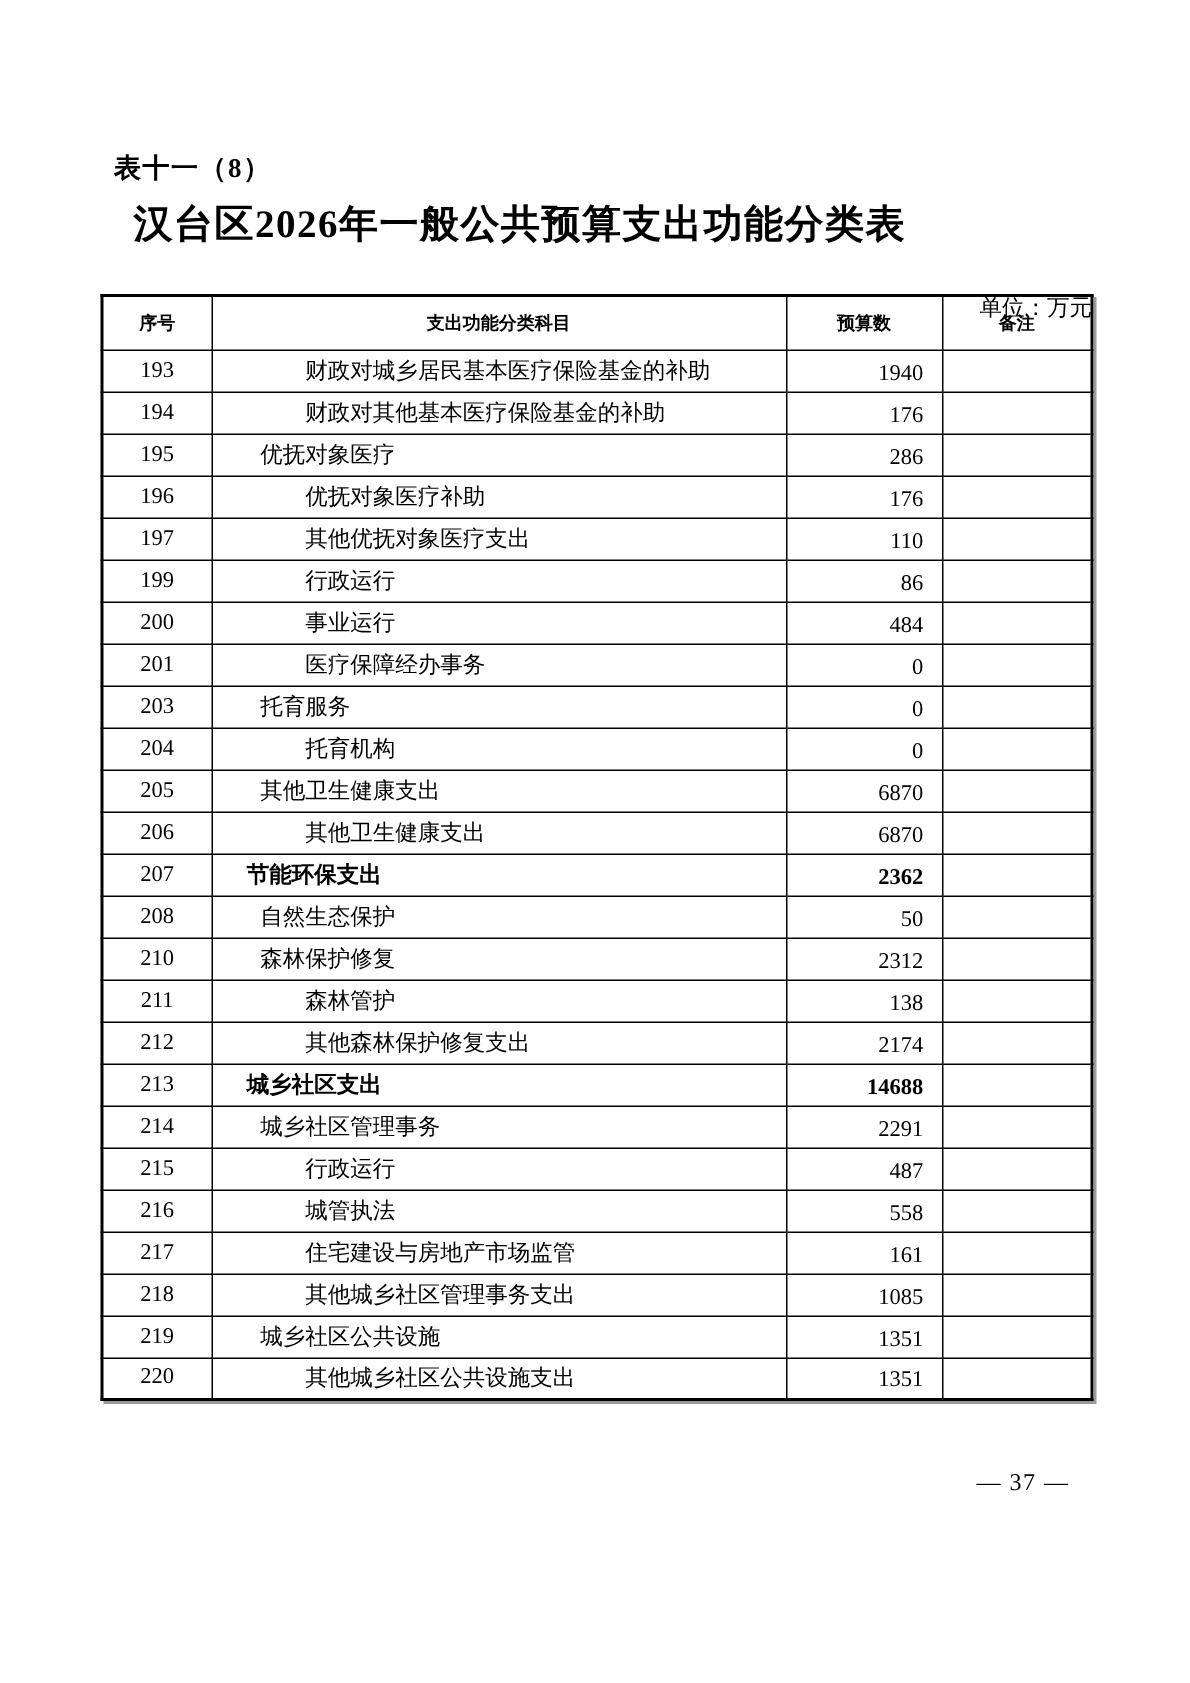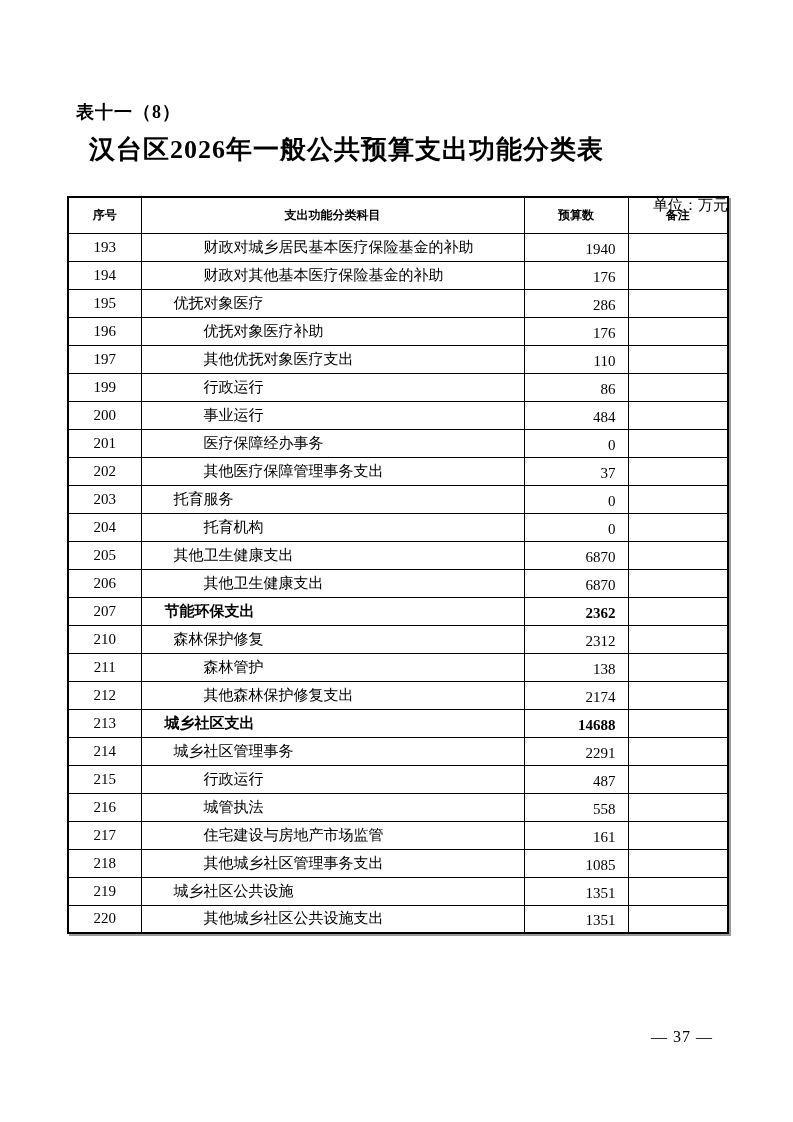--- a/index.html
+++ b/index.html
@@ -43,21 +43,21 @@
   }
   td { font-size:15px; vertical-align:middle; }
   td.c-no { text-align:center; }
   td.c-item { text-align:left; padding-left:23px; }
   td.c-item.lvl2 { padding-left:32px; }
   td.c-item.lvl3 { padding-left:62px; }
   td.c-budget { text-align:right; padding-right:12px; }
   td.c-budget span { position:relative; top:2px; display:inline-block; }
   tr.section td.c-item, tr.section td.c-budget { font-weight:bold; }
   .page-number {
-    position:absolute; top:1028px; right:80px;
+    position:absolute; top:980px; right:80px;
     font-size:16px; letter-spacing:1px;
   }
 </style>
 </head>
 <body>
 
 <div class="table-label">表十一（8）</div>
 
 <div class="doc-title">汉台区2026年一般公共预算支出功能分类表</div>
 
@@ -121,26 +121,20 @@
         <td class="c-budget"><span>484</span></td>
         <td class="c-note"></td>
       </tr>
       <tr>
         <td class="c-no">201</td>
         <td class="c-item lvl3">医疗保障经办事务</td>
         <td class="c-budget"><span>0</span></td>
         <td class="c-note"></td>
       </tr>
       <tr>
-        <td class="c-no">202</td>
-        <td class="c-item lvl3">其他医疗保障管理事务支出</td>
-        <td class="c-budget"><span>37</span></td>
-        <td class="c-note"></td>
-      </tr>
-      <tr>
         <td class="c-no">203</td>
         <td class="c-item lvl2">托育服务</td>
         <td class="c-budget"><span>0</span></td>
         <td class="c-note"></td>
       </tr>
       <tr>
         <td class="c-no">204</td>
         <td class="c-item lvl3">托育机构</td>
         <td class="c-budget"><span>0</span></td>
         <td class="c-note"></td>
@@ -157,20 +151,26 @@
         <td class="c-budget"><span>6870</span></td>
         <td class="c-note"></td>
       </tr>
       <tr class="section">
         <td class="c-no">207</td>
         <td class="c-item lvl1">节能环保支出</td>
         <td class="c-budget"><span>2362</span></td>
         <td class="c-note"></td>
       </tr>
       <tr>
+        <td class="c-no">208</td>
+        <td class="c-item lvl2">自然生态保护</td>
+        <td class="c-budget"><span>50</span></td>
+        <td class="c-note"></td>
+      </tr>
+      <tr>
         <td class="c-no">210</td>
         <td class="c-item lvl2">森林保护修复</td>
         <td class="c-budget"><span>2312</span></td>
         <td class="c-note"></td>
       </tr>
       <tr>
         <td class="c-no">211</td>
         <td class="c-item lvl3">森林管护</td>
         <td class="c-budget"><span>138</span></td>
         <td class="c-note"></td>

